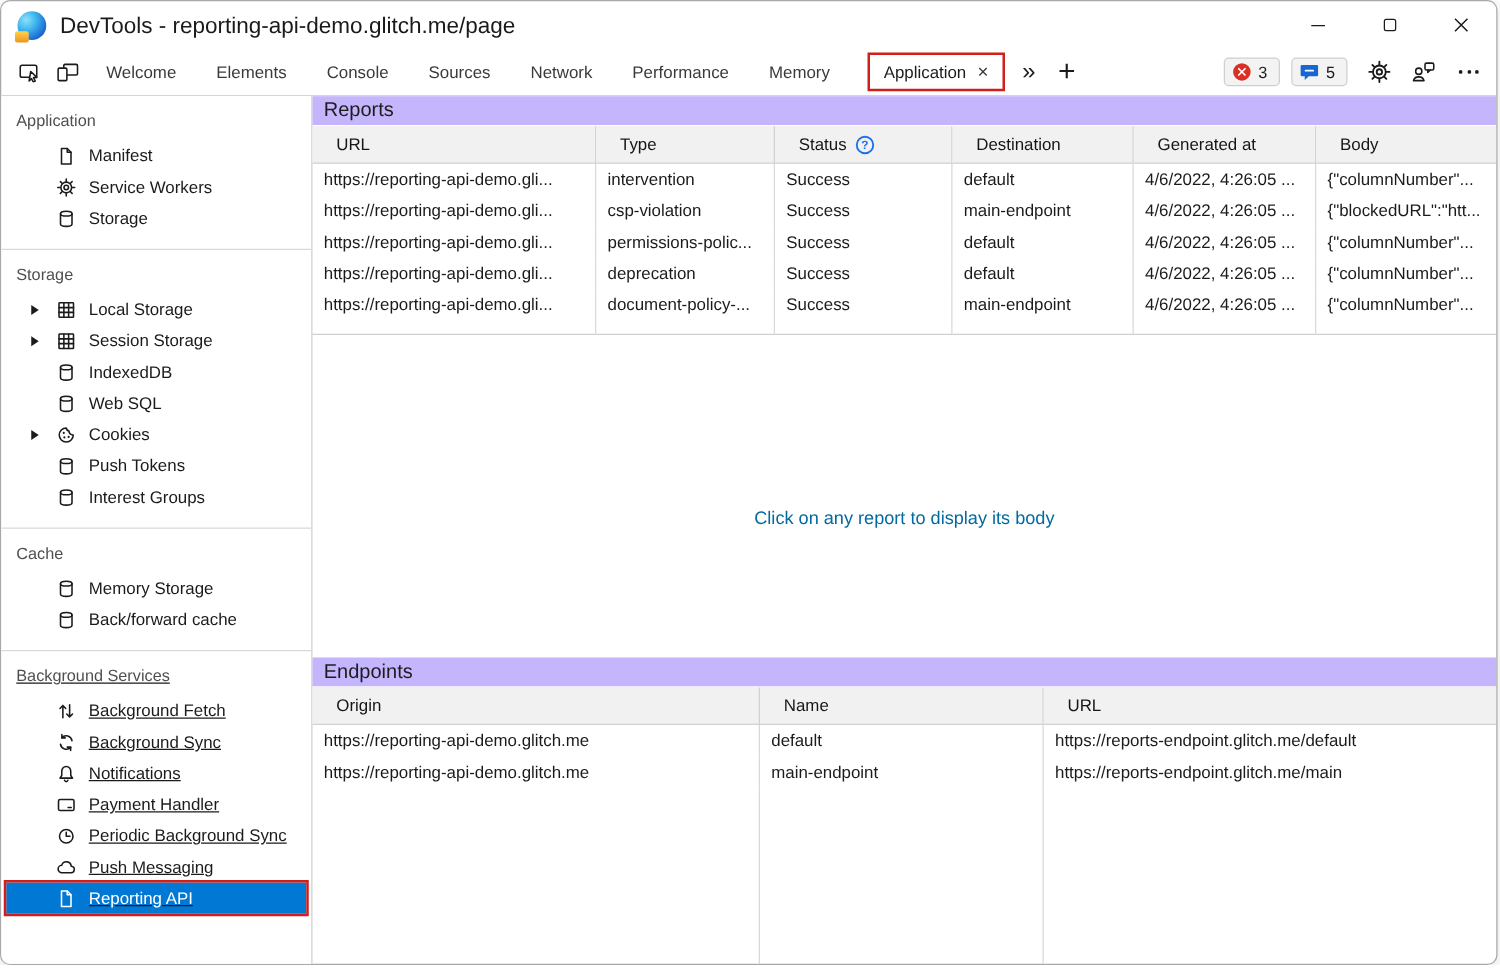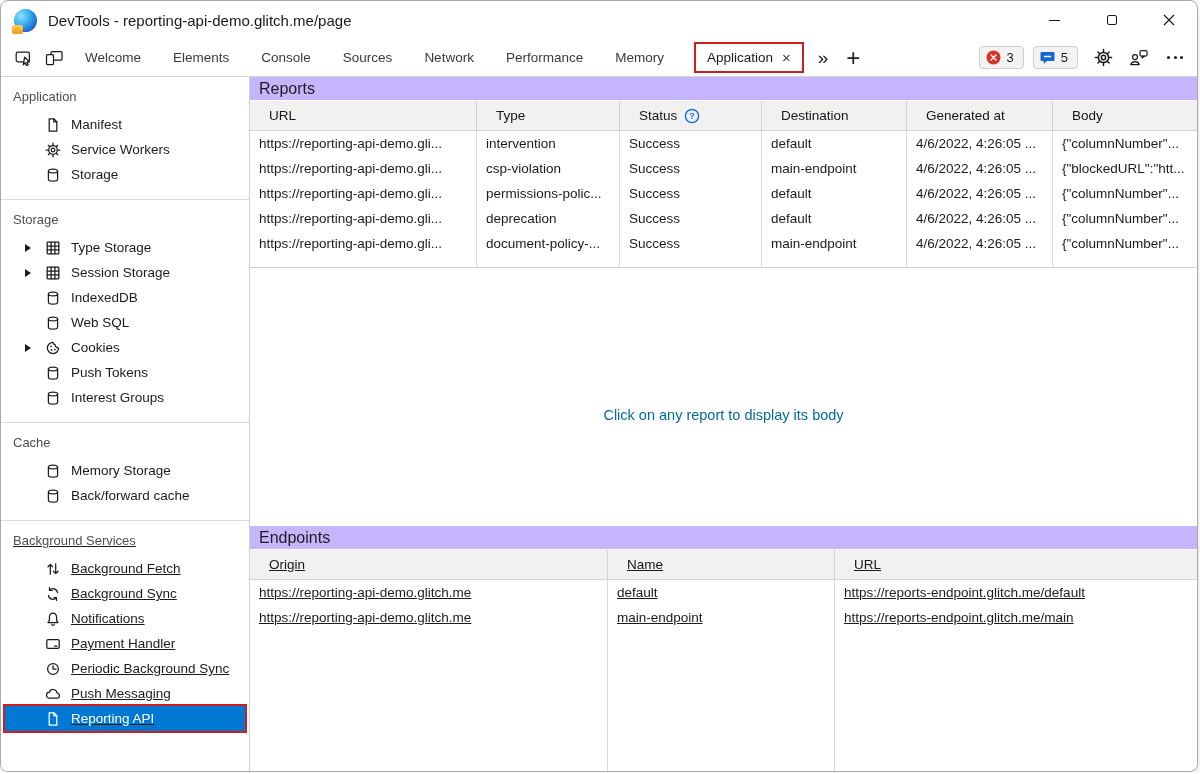--- a/index.html
+++ b/index.html
@@ -9,21 +9,21 @@
     border:1px solid #a9a9a9; border-radius:8px; overflow:hidden;
     box-shadow:0 2px 10px rgba(0,0,0,.12); position:relative;
     color:#1b1b1b;
   }
   
   .titlebar { height:38px; display:flex; align-items:center; padding-left:13px; }
   .logo { width:23px; height:23px; border-radius:50%; position:relative; flex:0 0 auto;
     background:radial-gradient(circle at 30% 30%, #8ee0f9 0%, #3fb6ee 35%, #1e6fd6 70%, #1741ad 100%); }
   .logo .badge { position:absolute; left:-2px; bottom:-2px; width:11px; height:9px;
     background:linear-gradient(180deg,#ffd34d,#f0941f); border-radius:2px; }
-  .title-text { margin-left:11px; font-size:15px; color:#1a1a1a; }
+  .title-text { margin-left:11px; font-size:18px; color:#1a1a1a; }
   .win-controls { margin-left:auto; display:flex; height:100%; }
   .win-btn { width:57px; height:100%; display:flex; align-items:center; justify-content:center; cursor:default; }
   .min-glyph { width:11px; border-top:1.2px solid #1b1b1b; }
   .max-glyph { width:10px; height:10px; border:1.2px solid #1b1b1b; border-radius:2px; }
   
   .toolbar { height:38px; display:flex; align-items:center; border-bottom:1px solid #d4d4d4; padding:0 12px 0 8px; }
   .tool-btn { width:30px; height:30px; display:flex; align-items:center; justify-content:center; }
   .tab { padding:0 16px; font-size:13.5px; color:#3a3a3a; height:100%; display:flex; align-items:center; white-space:nowrap; }
   .tab-active-box { display:flex; align-items:center; gap:9px; border:2px solid var(--annotation-red,#d01f1a);
     padding:6px 11px; margin:0 5px 0 14px; background:#fff; font-size:13.5px; color:#1b1b1b; }
@@ -48,21 +48,21 @@
   .sicon { width:16px; height:16px; margin-right:10px; flex:0 0 auto; display:flex; }
   .sicon svg { width:16px; height:16px; }
   .si.selected { background:var(--accent-blue,#0078d4); color:#ffffff; margin:0 4px; padding-left:20px;
     outline:2px solid var(--annotation-red,#d01f1a); }
   .main { flex:1; display:flex; flex-direction:column; min-width:0; }
   
   .panel-title { height:24px; background:#c4b5fd; display:flex; align-items:center; padding-left:9px;
     font-size:16px; color:#1c1c1c; flex:0 0 auto; border-bottom:1px solid #fdfdfd; }
   .grid { display:grid; }
   .reports-grid { grid-template-columns:227px 143px 142px 145px 146px 1fr; grid-template-rows:30px repeat(5,25px) 12px; flex:0 0 auto; }
-  .endpoints-grid { grid-template-columns:358px 227px 1fr; grid-template-rows:30px 25px 25px 1fr; flex:1;text-decoration:underline; }
+  .endpoints-grid { grid-template-columns:358px 227px 1fr; grid-template-rows:30px 25px 25px 1fr; flex:1; }
   .hc { background:#f1f1f1; border-bottom:1px solid #d2d2d2; border-right:1px solid #d2d2d2;
     display:flex; align-items:center; gap:7px; padding:0 19px; font-size:13.5px; color:#161616; white-space:nowrap; overflow:hidden; }
   .hc.last { border-right:none; }
   .cell { border-right:1px solid #d9d9d9; padding:0 9px; font-size:13.5px; color:#1b1b1b;
     display:flex; align-items:center; white-space:nowrap; overflow:hidden; }
   .cell.last { border-right:none; }
   .fill { border-right:1px solid #d9d9d9; border-bottom:1px solid #cfcfcf; }
   .fill.last { border-right:none; }
   .fill-e { border-right:1px solid #d9d9d9; }
   .fill-e.last { border-right:none; }
@@ -204,21 +204,21 @@
         <div class="si">
           <span class="arr">
               <span class="tri"></span>
             </span>
           <span class="sicon">
               <svg class="ic" viewBox="0 0 16 16">
                 <rect x="2.2" y="2.2" width="11.6" height="11.6" rx="0.5"></rect>
                 <path d="M6.1 2.2v11.6M9.9 2.2v11.6M2.2 6.1h11.6M2.2 9.9h11.6"></path>
               </svg>
             </span>
-          <span>Type Storage</span>
+          <span>Local Storage</span>
         </div>
         <div class="si">
           <span class="arr">
               <span class="tri"></span>
             </span>
           <span class="sicon">
               <svg class="ic" viewBox="0 0 16 16">
                 <rect x="2.2" y="2.2" width="11.6" height="11.6" rx="0.5"></rect>
                 <path d="M6.1 2.2v11.6M9.9 2.2v11.6M2.2 6.1h11.6M2.2 9.9h11.6"></path>
               </svg>

